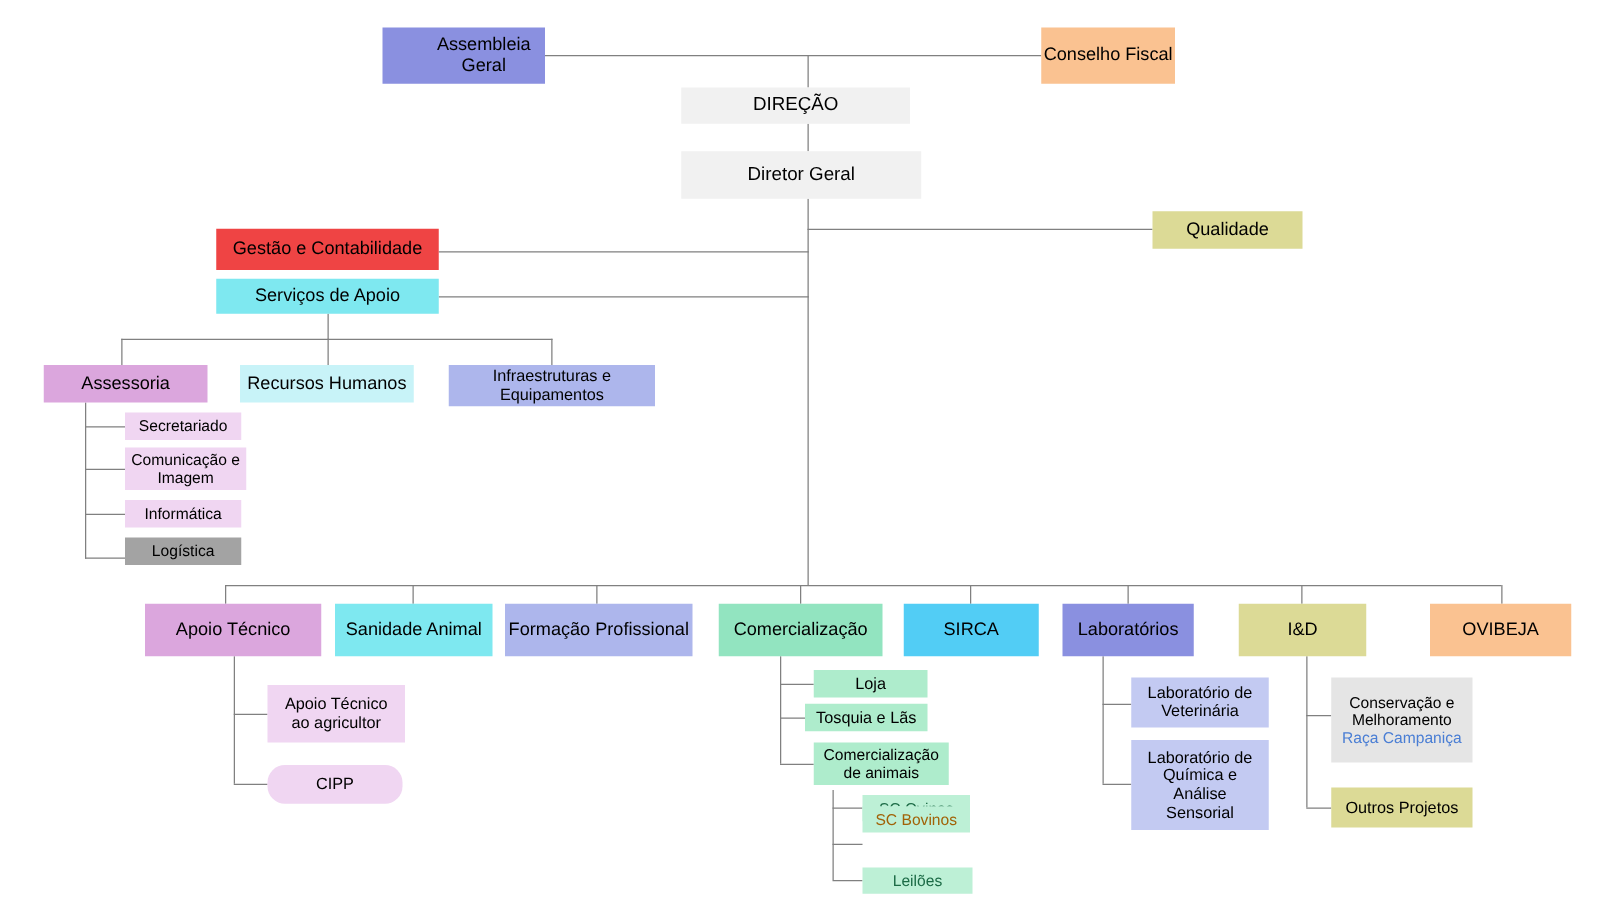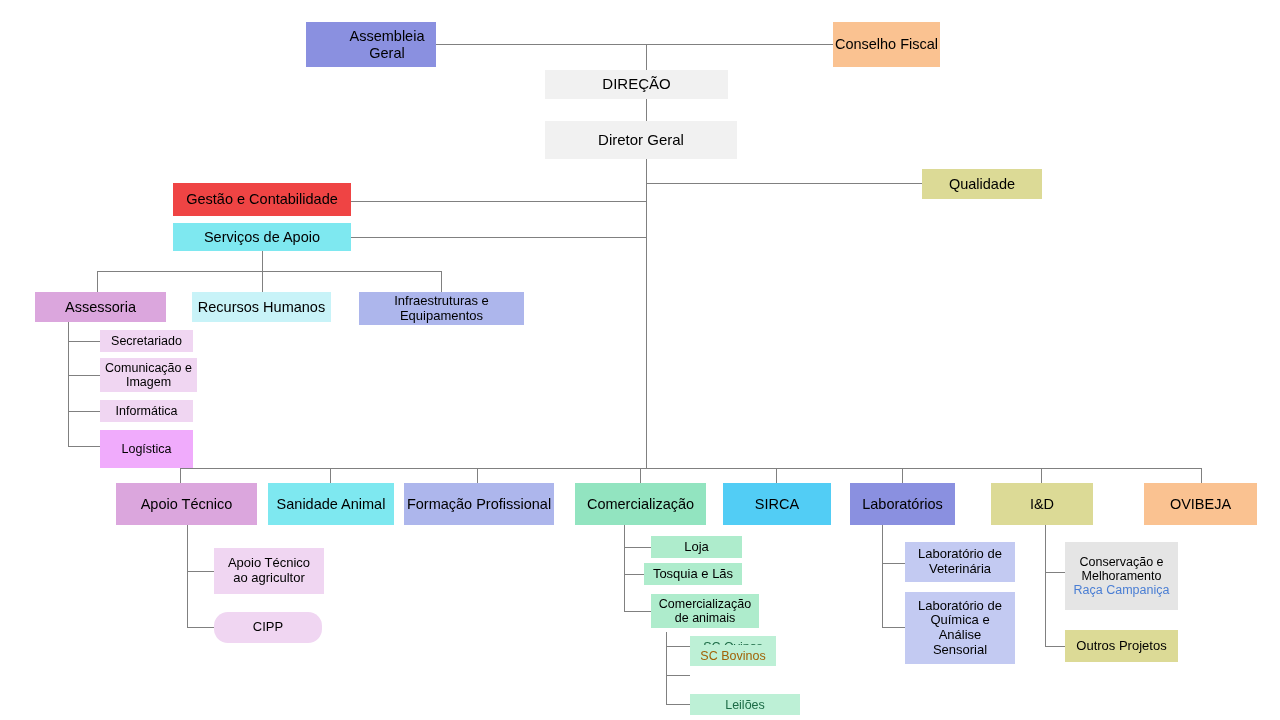--- a/index.html
+++ b/index.html
@@ -119,21 +119,21 @@
   <div class="node" style="left:359px; top:292px; width:165px; height:33px; background:#adb6ec; font-size:13px;">Infraestruturas e
 Equipamentos</div>
 
   <div class="node" style="left:100px; top:330px; width:93px; height:22px; background:#f0d6f2; font-size:12.5px;">Secretariado</div>
 
   <div class="node" style="left:100px; top:358px; width:97px; height:34px; background:#f0d6f2; font-size:12.5px;">Comunicação e
 Imagem</div>
 
   <div class="node" style="left:100px; top:400px; width:93px; height:22px; background:#f0d6f2; font-size:12.5px;">Informática</div>
 
-  <div class="node" style="left:100px; top:430px; width:93px; height:38px; background:#f0abfc; font-size:12.5px;">Logística</div>
+  <div class="node" style="left:100px; top:430px; width:93px; height:22px; background:#a3a3a3; font-size:12.5px;">Logística</div>
 
   <div class="node" style="left:116px; top:483px; width:141px; height:42px; background:#dba6dd; font-size:14.5px;">Apoio Técnico</div>
 
   <div class="node" style="left:214px; top:548px; width:110px; height:46px; background:#f0d6f2; font-size:13px;">Apoio  Técnico
 ao agricultor</div>
 
   <div class="node" style="left:214px; top:612px; width:108px; height:31px; background:#f0d6f2; font-size:13px;border-radius:14px;">CIPP</div>
 
   <div class="node" style="left:268px; top:483px; width:126px; height:42px; background:#7ee8f0; font-size:14.5px;">Sanidade Animal</div>
 
@@ -145,21 +145,21 @@
 
   <div class="node" style="left:644px; top:563px; width:98px; height:22px; background:#aeeccc; font-size:13px;">Tosquia e Lãs</div>
 
   <div class="node" style="left:651px; top:594px; width:108px; height:34px; background:#aeeccc; font-size:12.5px;">Comercialização
 de animais</div>
 
   <div class="node" style="left:690px; top:636px; width:86px; height:21px; background:#bdf0d6; font-size:12.5px; color:#1c6b46;">SC Ovinos</div>
 
   <div class="node" style="left:690px; top:645px; width:86px; height:21px; background:#bdf0d6; font-size:12.5px; color:#a16207;">SC Bovinos</div>
 
-  <div class="node" style="left:690px; top:694px; width:110px; height:21px; background:#bdf0d6; font-size:12.5px; color:#1c6b46;">Leilões</div>
+  <div class="node" style="left:690px; top:694px; width:88px; height:21px; background:#bdf0d6; font-size:12.5px; color:#1c6b46;">Leilões</div>
 
   <div class="node" style="left:723px; top:483px; width:108px; height:42px; background:#52cdf5; font-size:14.5px;">SIRCA</div>
 
   <div class="node" style="left:850px; top:483px; width:105px; height:42px; background:#8a90e0; font-size:14.5px;">Laboratórios</div>
 
   <div class="node" style="left:905px; top:542px; width:110px; height:40px; background:#c3caf2; font-size:13px;">Laboratório de
 Veterinária</div>
 
   <div class="node" style="left:905px; top:592px; width:110px; height:72px; background:#c3caf2; font-size:13px;">Laboratório de
 Química e

